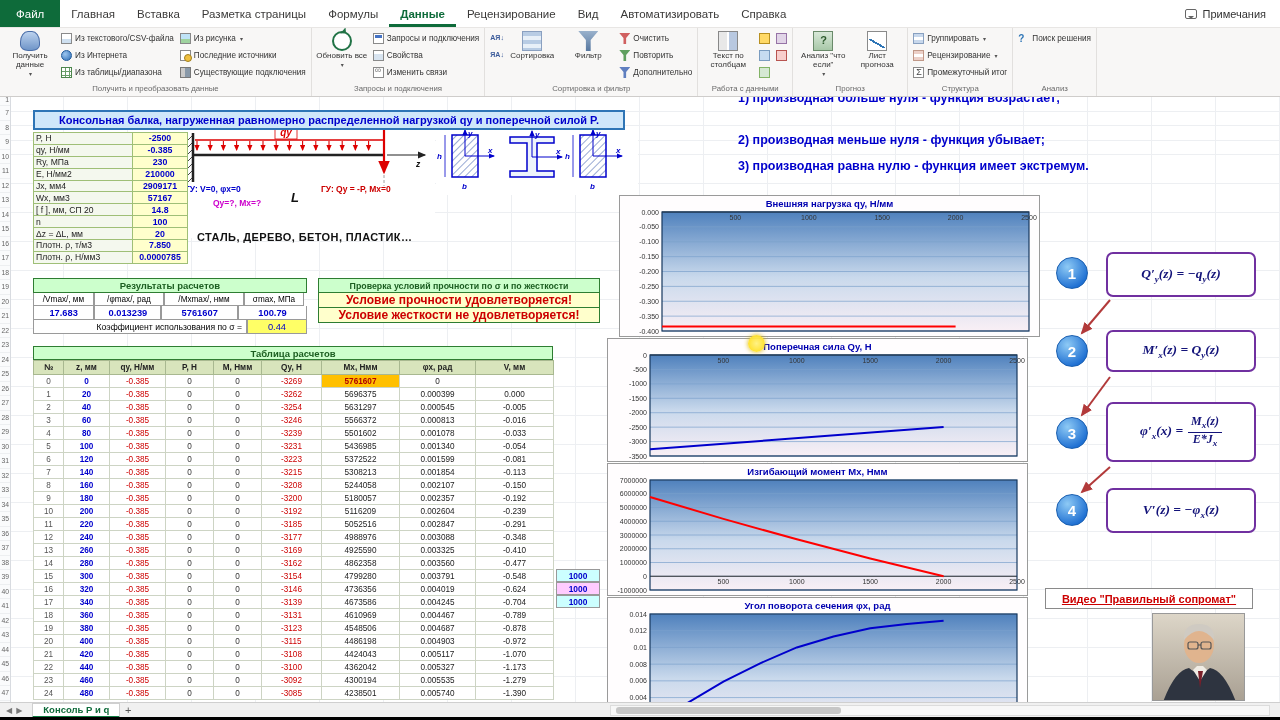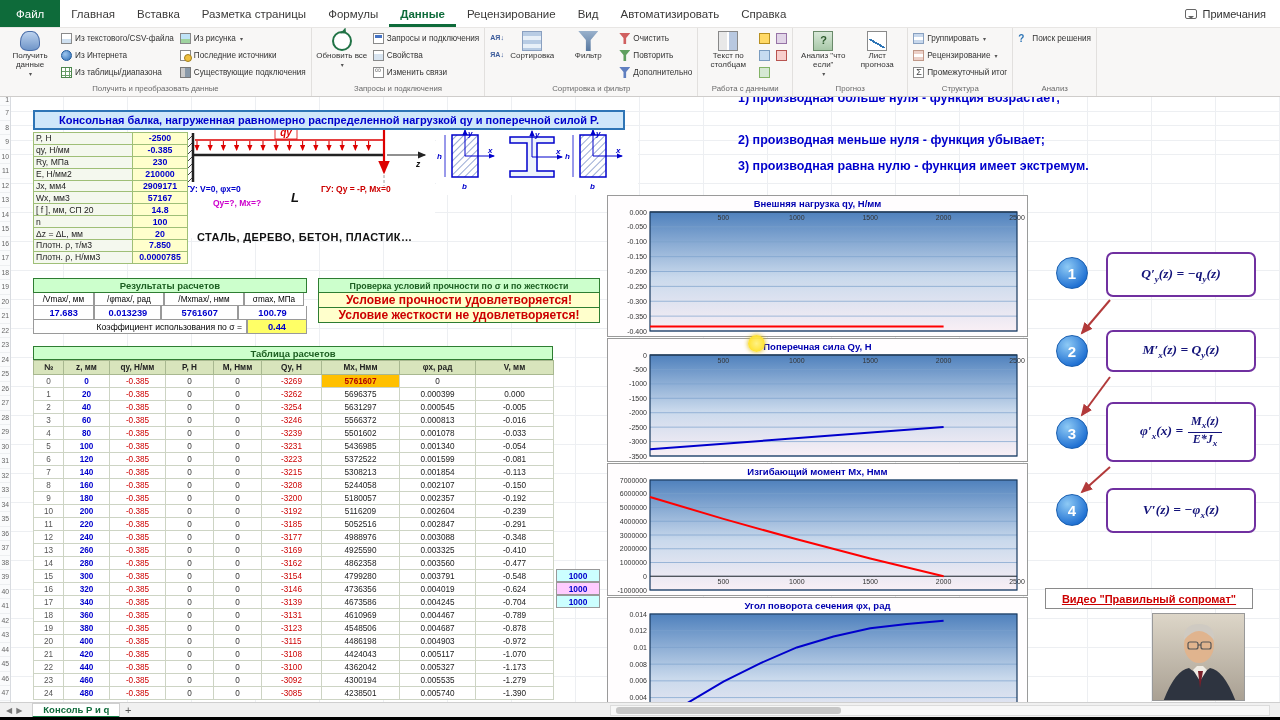--- a/index.html
+++ b/index.html
@@ -86,21 +86,21 @@
 .t-blue{fill:#0000cc}.t-mag{fill:#cc00cc}.t-red2{fill:#cc0000}
 .t-it{font-style:italic;fill:#111}.t-L{font-style:italic;font-size:13px;fill:#111;font-weight:bold}
 .st{font-size:8px;font-weight:bold;fill:#0000cc;font-style:italic}
 .green-band{background:#ccffcc;border:1px solid #2e7d32;color:#1b5e20;font-weight:bold;display:flex;align-items:center;justify-content:center}
 .res-block{position:absolute;left:33px;top:181px;width:274px;z-index:2}
 .res-header{height:15px;font-size:9.5px}
 .res-row{display:flex}
 .res-cell{border:1px solid #9a9a9a;border-top:none;height:13px;display:flex;align-items:center;justify-content:center;background:#fff;font-size:8.2px;white-space:nowrap;overflow:hidden}
 .res-val{height:14px;color:#0000cc;font-weight:bold;font-size:9.3px}
 .usage-label{border:1px solid #9a9a9a;border-top:none;height:14px;display:flex;align-items:center;justify-content:flex-end;padding-right:4px;background:#fff;font-size:8.6px}
-.usage-val{background:#ffff66;color:#0000cc;font-weight:bold;font-size:9.3px}
+.usage-val{background:#ffff66;color:#0000cc;font-weight:normal;font-size:9.3px}
 .check-block{position:absolute;left:318px;top:181px;width:282px;z-index:2}
 .check-header{height:15px;font-size:8.8px}
 .check-row{height:15px;border:1px solid #2e7d32;border-top:none;background:#ffffcc;color:#cc0000;font-weight:bold;font-size:12px;display:flex;align-items:center;justify-content:center;white-space:nowrap}
 .calc-block{position:absolute;left:33px;top:249px;z-index:2}
 .calc-header{width:520px;height:14px;font-size:9.5px}
 table.calc{border-collapse:collapse;table-layout:fixed;width:520px;background:#fff}
 table.calc th{height:14px;background:#d8e4bc;border:1px solid #a8b890;font-size:8.2px;font-weight:bold;color:#222;white-space:nowrap;overflow:hidden}
 table.calc td{height:13px;border:1px solid #cdd4c4;font-size:8.2px;text-align:center;white-space:nowrap;overflow:hidden;background:#fff}
 td.c-num{background:#ebf1de;color:#555}
 td.c-z{background:#dae8f5;color:#0000cc;font-weight:bold}
@@ -859,21 +859,21 @@
           </tbody>
       </table>
     </div>
 
     <div id="side-cells">
         <div class="side-cell" style="top: 472px; background: rgb(204, 255, 255);">1000</div>
         <div class="side-cell" style="top: 485px; background: rgb(255, 204, 255);">1000</div>
         <div class="side-cell" style="top: 498px; background: rgb(204, 255, 255);">1000</div>
       </div>
     <div id="charts">
-        <div class="ch-box" style="top: 98px; height: 142px;"><svg width="419" height="140">
+        <div class="ch-box" style="top: 98px; height: 142px; margin-left: 12px;"><svg width="419" height="140">
             <defs>
               <linearGradient id="grad0" x1="0" y1="0" x2="0" y2="1">
                 <stop offset="0%" stop-color="#4f81bd"></stop>
                 <stop offset="55%" stop-color="#c9d9ec"></stop>
                 <stop offset="100%" stop-color="#f9eff5"></stop>
               </linearGradient>
             </defs>
             <rect x="42" y="16" width="367" height="119" fill="url(#grad0)"></rect>
             <line x1="42" y1="16" x2="409" y2="16" stroke="#7ba0cc" stroke-width="0.7"></line>
             <text x="39" y="18.5" text-anchor="end" font-size="7" fill="#333">0.000</text>

